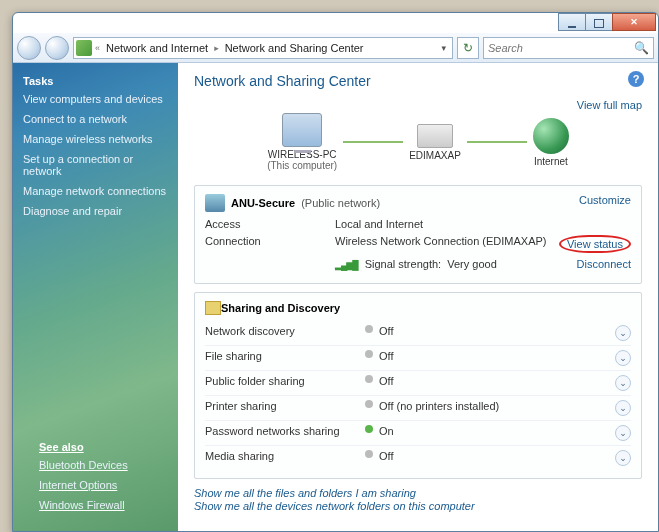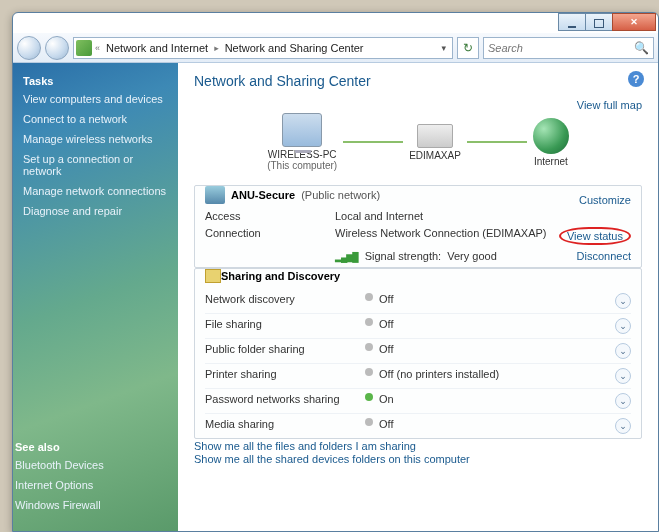--- a/index.html
+++ b/index.html
@@ -30,37 +30,37 @@
 .refresh{width:22px;height:22px;border:1px solid #9cb4cc;background:#fff;cursor:pointer;color:#3a7a3a;font-size:12px;}
 .search{flex:1;display:flex;align-items:center;background:#fff;border:1px solid #9cb4cc;height:22px;padding:0 4px;}
 .search input{border:none;outline:none;font-size:11px;font-style:italic;color:#888;flex:1;}
 .search .sic{color:#6a89a6;font-size:12px;cursor:pointer;}
 
 
 .body{position:absolute;left:0;top:50px;right:0;bottom:0;display:flex;}
 .sidebar{width:165px;height:100%;background:linear-gradient(160deg,#2a6fa8 0%,#3d89b5 15%,#64a98d 50%,#7fb88a 70%,#5a9a6a 100%);padding:12px 10px;color:#fff;}
 .sidebar h4{font-size:11px;font-weight:bold;margin-bottom:6px;}
 .sidebar a{display:block;font-size:11px;color:#e8f2fa;text-decoration:none;margin-bottom:8px;cursor:pointer;}
-.sidebar .seealso{position:absolute;bottom:12px;left:2px;}
+.sidebar .seealso{position:absolute;bottom:12px;left:26px;text-decoration:underline;}
 
 .main{flex:1;height:100%;background:#fff;padding:10px 16px 10px 16px;overflow:auto;position:relative;}
 .help-ic{position:absolute;right:14px;top:8px;width:16px;height:16px;border-radius:50%;background:#4a8ad4;color:#fff;font-size:11px;font-weight:bold;text-align:center;line-height:16px;cursor:pointer;}
 h1{font-size:14px;color:#1a5a8e;font-weight:normal;margin-bottom:6px;}
 .fullmap{position:absolute;right:16px;top:36px;font-size:11px;color:#1a5a8e;cursor:pointer;}
 
 .diagram{display:flex;align-items:center;justify-content:center;gap:6px;margin:24px 0 14px;}
 .node{text-align:center;font-size:10px;color:#333;}
 .node .lbl2{color:#666;}
 .pc-ic{width:40px;height:34px;margin:0 auto 2px;background:linear-gradient(#cde,#9bd);border:1px solid #89a;border-radius:3px;position:relative;}
 .pc-ic::after{content:"";position:absolute;left:12px;top:36px;width:16px;height:3px;background:#aab;}
 .ap-ic{width:36px;height:24px;margin:0 auto 2px;background:linear-gradient(#eee,#ccc);border:1px solid #aaa;border-radius:2px;}
 .globe-ic{width:36px;height:36px;margin:0 auto 2px;border-radius:50%;background:radial-gradient(circle at 30% 30%,#a5e5b5,#3a9a55 60%,#1a6a35);position:relative;}
 .link-line{width:60px;height:2px;background:#8bbf6b;}
 
-.fieldset{border:1px solid #d0d8e0;border-radius:2px;padding:0 10px;background:#fdfefe;position:relative;}
+.fieldset{border:1px solid #d0d8e0;border-radius:2px;padding:8px 10px;margin-bottom:8px;background:#fdfefe;position:relative;}
 .net-hd{display:flex;align-items:center;gap:6px;margin-bottom:6px;}
 .net-hd .nic{width:20px;height:18px;background:linear-gradient(#9cd,#58a);border-radius:2px;}
 .net-hd b{font-size:11px;}
 .net-hd .ptype{font-size:11px;color:#555;}
 .customize{position:absolute;right:10px;top:8px;font-size:11px;color:#1a5a8e;cursor:pointer;}
 .row{display:flex;font-size:11px;color:#333;margin:5px 0;}
 .row .k{width:130px;}
 .row .v{flex:1;}
 .vs-link{color:#1a5a8e;cursor:pointer;margin-left:auto;}
 .circled{border:2px solid #d22;border-radius:50%/60%;padding:1px 6px;}
@@ -69,21 +69,21 @@
 .sd-hd{display:flex;align-items:center;font-size:11px;font-weight:bold;margin-bottom:6px;}
 .sd-hd .sic2{width:16px;height:14px;background:#e8d270;border:1px solid #c0a030;}
 .sd-row{display:flex;font-size:11px;color:#333;padding:4px 0;border-top:1px solid #eef2f6;}
 .sd-row:first-of-type{border-top:none;}
 .sd-row .k{width:160px;}
 .dot{width:8px;height:8px;border-radius:50%;display:inline-block;margin-right:6px;}
 .dot.off{background:#bbb;}
 .dot.on{background:#5ab54a;}
 .chev{margin-left:auto;width:16px;height:16px;border:1px solid #b7cbe0;border-radius:50%;background:#f4f8fc;text-align:center;font-size:9px;line-height:14px;color:#4a6a8a;cursor:pointer;}
 
-.bottom-links a{display:block;font-size:11px;color:#1a5a8e;margin:1px 0;cursor:pointer;}
+.bottom-links a{display:block;font-size:11px;color:#1a5a8e;margin:1px 0;cursor:pointer;font-style:italic;}
 </style>
 </head>
 <body>
 
 <div class="window">
 
   <div class="titlebar">
     <button class="min"></button>
     <button class="max"></button>
     <button class="close"></button>
@@ -216,17 +216,17 @@
               <div class="k">Media sharing</div>
               <span class="dot off"></span>
               <span>Off</span>
               <span class="chev">⌄</span>
             </div>
           </div>
       </div>
 
       <div class="bottom-links">
         <a>Show me all the files and folders I am sharing</a>
-        <a>Show me all the shared devices folders on this computer</a>
+        <a>Show me all the devices network folders on this computer</a>
       </div>
     </div>
   </div>
 </div>
 
 </body></html>

